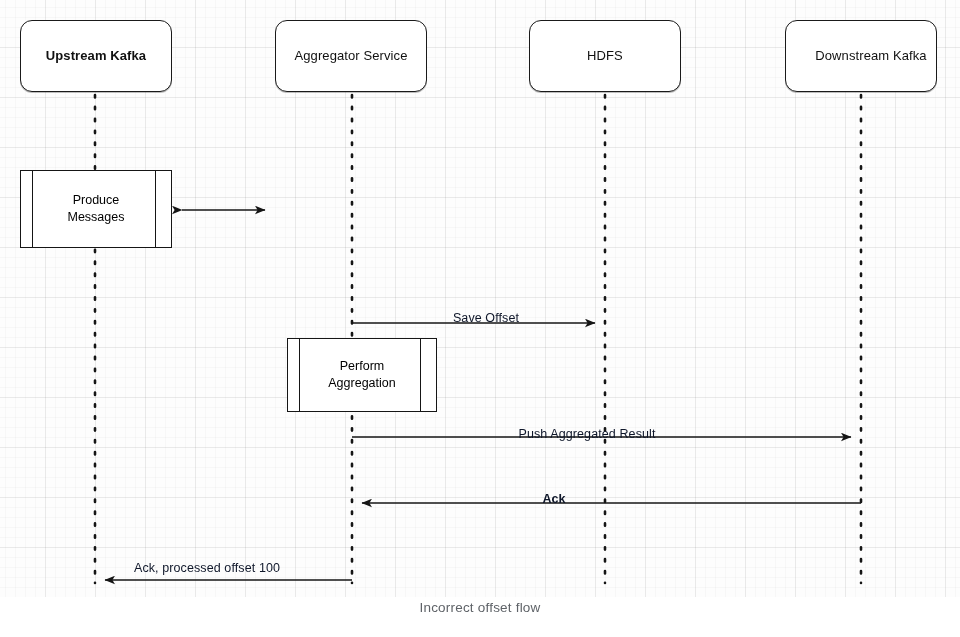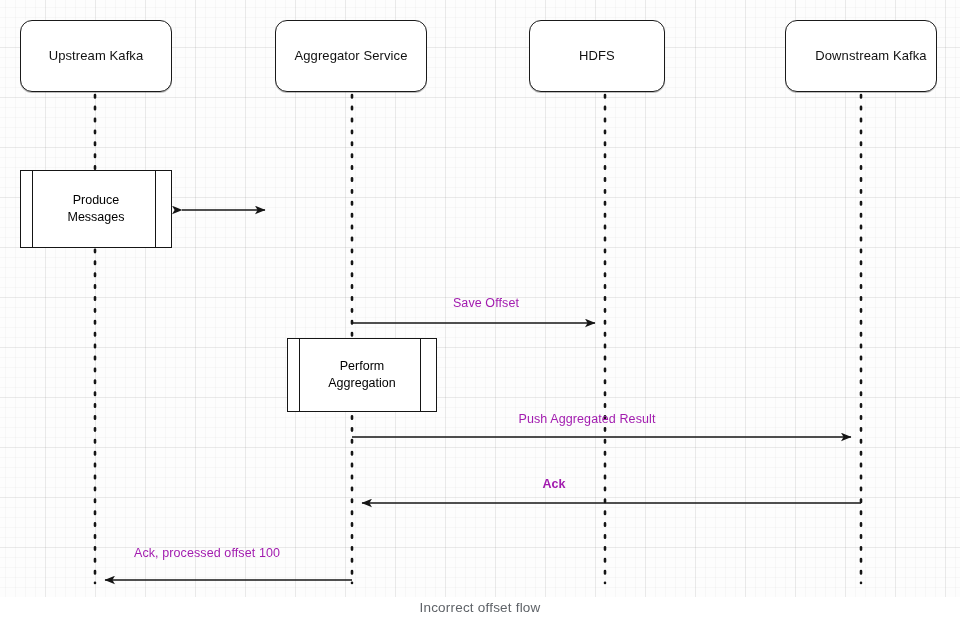--- a/index.html
+++ b/index.html
@@ -91,24 +91,25 @@
     color: #000000;
     line-height: 1.38;
     text-align: center;
     white-space: pre-line;
   }
 
   
   .msg-label {
     position: absolute;
     font-size: 12.5px;
-    color: #a21caf;
+    color: #0f172a;
     white-space: nowrap;
     transform: translateX(-50%);
     letter-spacing: 0.1px;
+    margin-top: 15px;
   }
 
   
   .caption {
     position: absolute;
     left: 0;
     top: 600px;
     width: 960px;
     text-align: center;
     font-size: 13.5px;
@@ -149,29 +150,29 @@
 
         <line x1="352" y1="437" x2="851" y2="437" marker-end="url(#arrow-r)"></line>
 
         <line x1="861" y1="503" x2="362" y2="503" marker-end="url(#arrow-r)"></line>
 
         <line x1="352" y1="580" x2="105" y2="580" marker-end="url(#arrow-r)"></line>
       </g>
     </svg>
   </div>
 
-  <div class="actor-box" style="left:20px; top:20px; width:152px; height:72px;">
+  <div class="actor-box" style="left:20px; top:20px; width:152px; height:72px;font-weight:bold;">
     <span class="actor-label">Upstream Kafka</span>
   </div>
 
   <div class="actor-box" style="left:275px; top:20px; width:152px; height:72px;">
     <span class="actor-label">Aggregator Service</span>
   </div>
 
-  <div class="actor-box" style="left:529px; top:20px; width:136px; height:72px;">
+  <div class="actor-box" style="left:529px; top:20px; width:152px; height:72px;">
     <span class="actor-label">HDFS</span>
   </div>
 
   <div class="actor-box" style="left:785px; top:20px; width:152px; height:72px;padding-left:20px;">
     <span class="actor-label">Downstream Kafka</span>
   </div>
 
   <div class="act-box" style="left:20px; top:170px; width:152px; height:78px;">
     <span class="wall left"></span>
     <span class="wall right"></span>

